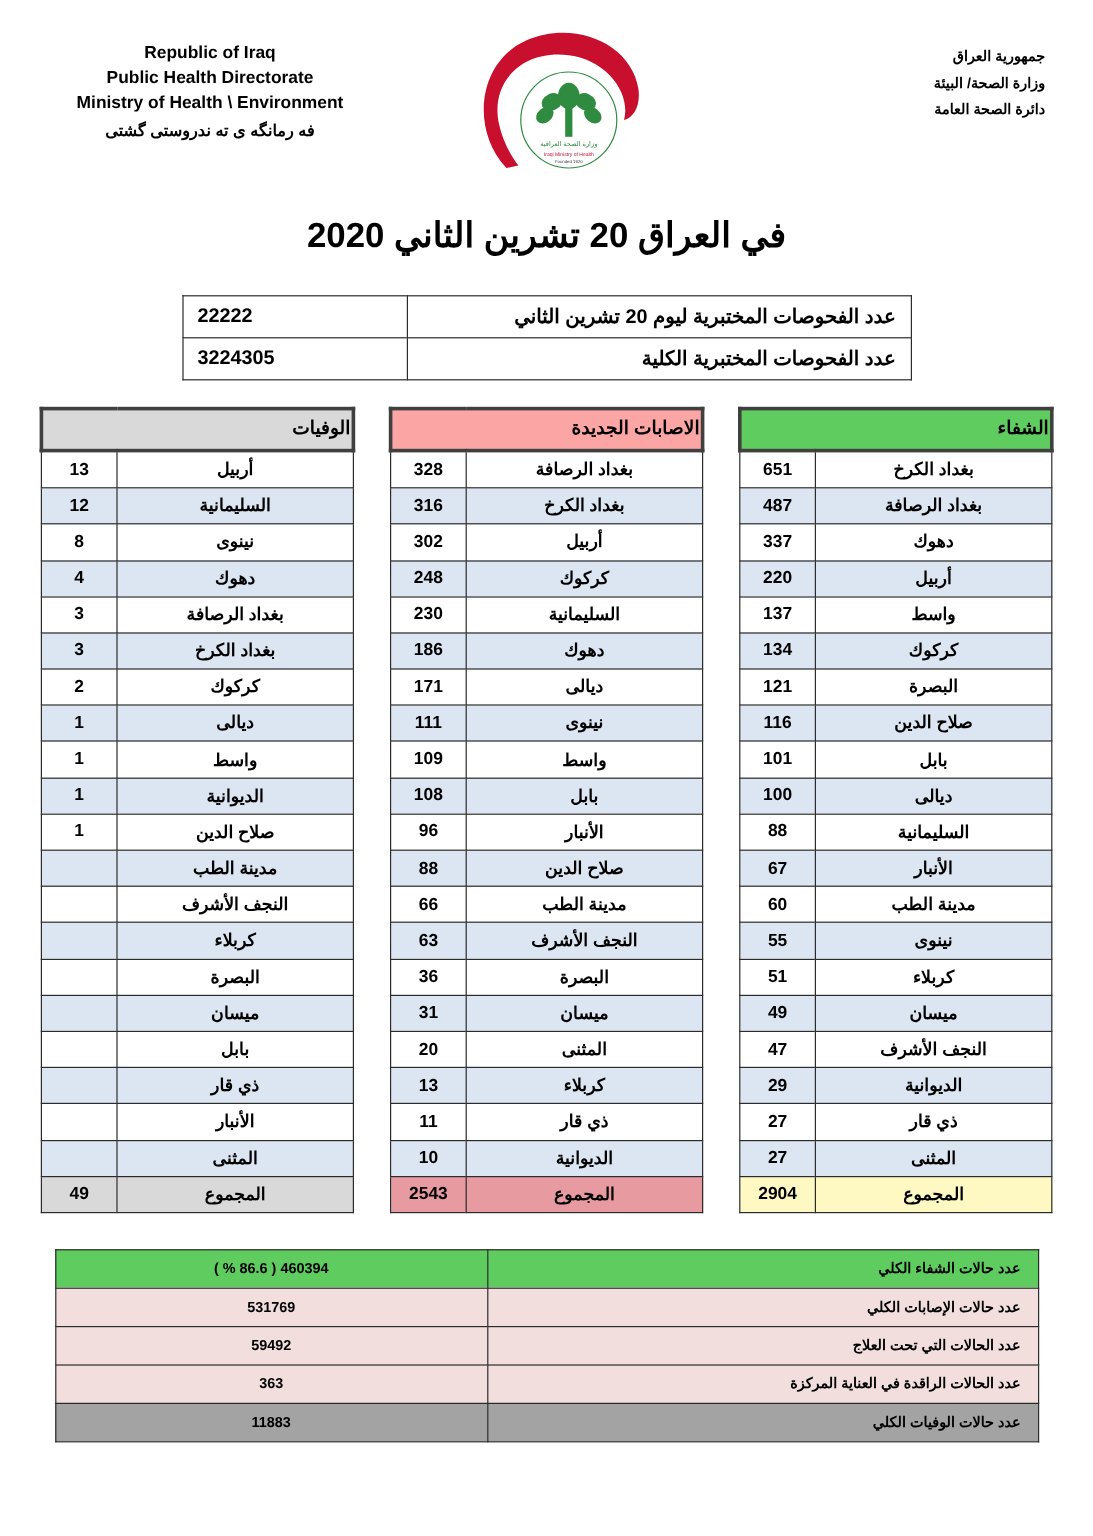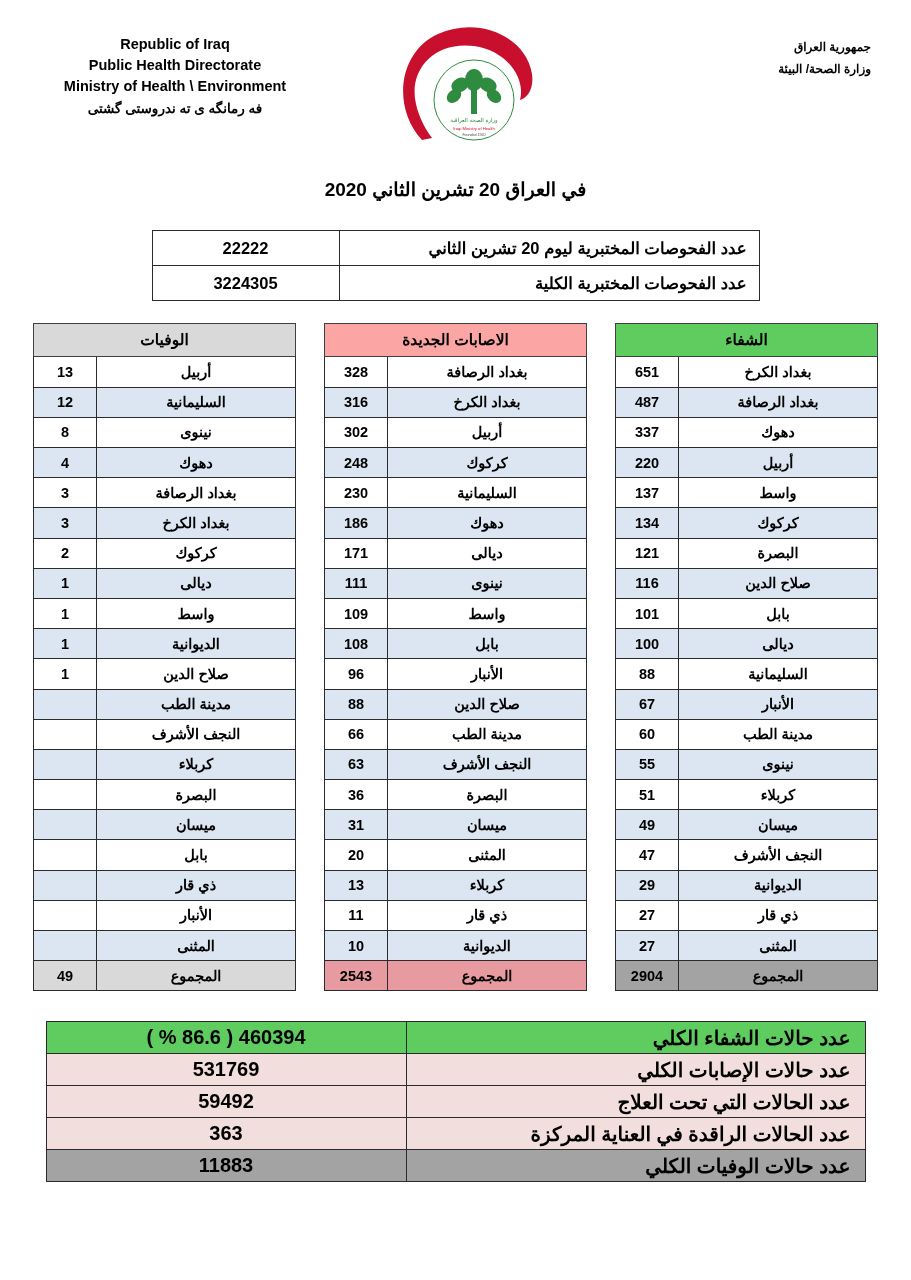--- a/index.html
+++ b/index.html
@@ -63,90 +63,90 @@
 
   
   .title {
     text-align: center;
     direction: rtl;
     font-weight: bold;
     font-size: 23px;
     line-height: 1.55;
     margin-top: 18px;
   }
-  .title .l2 { font-size: 19px; }
+  .title .l2 { font-size: 29px; }
 
   
   .tests {
     width: 608px;
     margin: 26px auto 0 auto;
     border-collapse: collapse;
     direction: rtl;
   }
   .tests td {
     border: 1px solid #2b2b2b;
     height: 34px;
     font-weight: bold;
     font-size: 16.5px;
     padding: 0 12px;
   }
   .tests td.lbl { width: 395px; }
-  .tests td.val { text-align: center; }
+  .tests td.val { text-align: left; }
 
   
   .cols {
     display: flex;
     justify-content: center;
     gap: 28px;
     margin-top: 22px;
     direction: rtl;
   }
   .coltbl {
     border-collapse: collapse;
     direction: rtl;
     width: 263px;
   }
   .coltbl th {
-    border: 1px solid #404040;
+    border: 3px solid #404040;
     height: 30px;
     font-size: 15.5px;
     font-weight: bold;
-    text-align: center;
+    text-align: right;
   }
   .coltbl td {
     border: 1px solid #2b2b2b;
     height: 29.2px;
     font-size: 14.5px;
     font-weight: bold;
     padding: 0 8px;
   }
   .coltbl td.name { text-align: center; }
   .coltbl td.num  { text-align: center; width: 46px; }
   .row-alt { background: #dce6f2; }
   .row-white { background: #ffffff; }
 
   .head-deaths { background: #d9d9d9; }
   .head-new    { background: #fca5a5; }
   .head-rec    { background: #5fcc5f; }
 
   .tot-deaths td { background: #d9d9d9; }
   .tot-new td    { background: #e79a9f; }
-  .tot-rec td    { background: #a3a3a3; margin-left: 28px; }
+  .tot-rec td    { background: #fef9c3; margin-left: 28px; }
 
   
   .summary {
     width: 820px;
     margin: 30px auto 0 auto;
     border-collapse: collapse;
     direction: rtl;
   }
   .summary td {
     border: 1px solid #2b2b2b;
     height: 31px;
-    font-size: 20px;
+    font-size: 12px;
     font-weight: bold;
     padding: 0 14px;
   }
   .summary td.lbl { text-align: right; width: 430px; }
   .summary td.val { text-align: center; }
   .sum-green td { background: #5fcc5f; }
   .sum-pink td  { background: #f3dede; }
   .sum-gray td  { background: #a3a3a3; }
 </style>
 </head>
@@ -177,20 +177,21 @@
         </g>
         <text x="88" y="100" font-size="5.5" fill="#2e8b3f" text-anchor="middle" font-family="Liberation Sans, sans-serif">وزارة الصحة العراقية</text>
         <text x="88" y="108" font-size="4.2" fill="#c8102e" text-anchor="middle" font-family="Liberation Sans, sans-serif">Iraqi Ministry of Health</text>
         <text x="88" y="114" font-size="3.6" fill="#444" text-anchor="middle" font-family="Liberation Sans, sans-serif">Founded 1920</text>
       </svg>
     </div>
 
     <div class="hdr-ar">
       <div>جمهورية العراق</div>
       <div>وزارة الصحة/ البيئة</div>
+      <div>دائرة الصحة العامة</div>
     </div>
   </div>
 
   <div class="title">
     <div class="l2">في العراق  20  تشرين الثاني 2020</div>
   </div>
 
   <table class="tests">
     <tbody>
       <tr>

